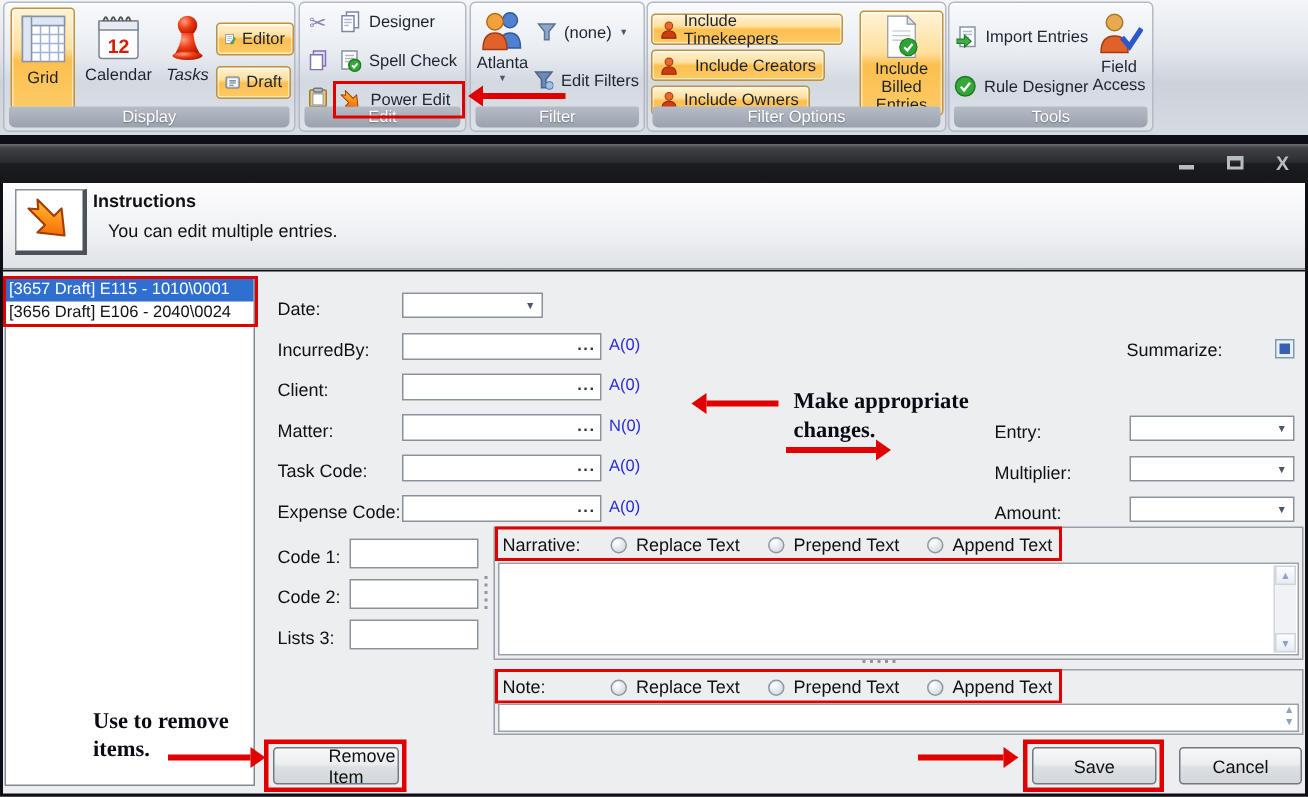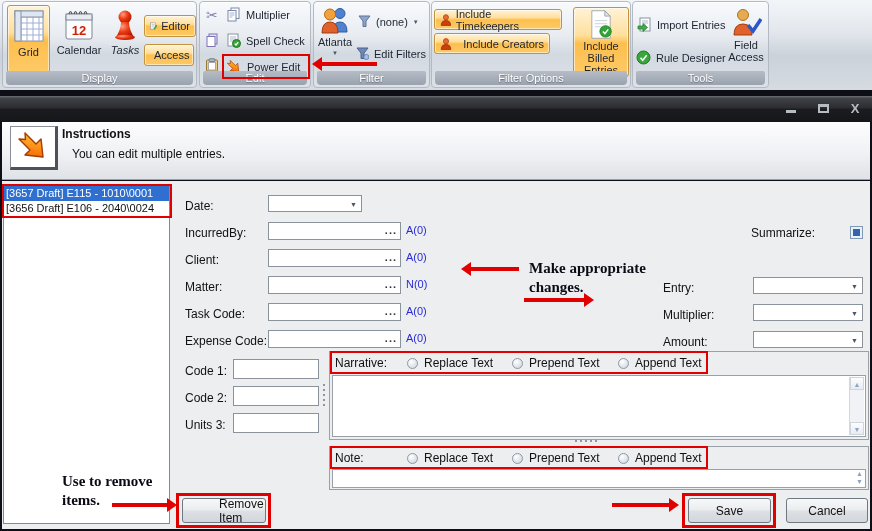--- a/index.html
+++ b/index.html
@@ -162,21 +162,21 @@
           <path d="M7 12 L12 5 L14 6.5 L9 13.5 Z" fill="#3fae49" stroke="#2c7d34" stroke-width=".6"></path>
         </svg>
         <span>Editor</span>
       </div>
       <div class="sbtn orange" style="left:141px;top:42px;width:50px;height:22px;">
         <svg width="14" height="14" viewBox="0 0 14 14">
           <rect x="1" y="2" width="12" height="10" rx="1" fill="#cdd6e4" stroke="#6c7689"></rect>
           <rect x="2.5" y="3.5" width="9" height="7" fill="#fff"></rect>
           <path d="M4 5.5h6M4 7.5h6M4 9.5h4" stroke="#5b6b85" stroke-width="1"></path>
         </svg>
-        <span>Access</span>
+        <span>Draft</span>
       </div>
       <div class="glabel">Display</div>
     </div>
 
     <div class="rgroup g-edit">
       <div class="iconcell scis" style="left:6px;top:6px;">✂</div>
       <div class="iconcell" style="left:5px;top:31px;">
         <svg width="14" height="14" viewBox="0 0 14 14">
             <rect x="4" y="1" width="8" height="10" fill="#e6e0f4" stroke="#7d72b5"></rect>
             <rect x="2" y="3.5" width="8" height="10" fill="#fff" stroke="#7d72b5"></rect>
@@ -188,21 +188,21 @@
             <rect x="4" y="0.8" width="6" height="2.6" rx="1" fill="#b9bec9" stroke="#6f7684"></rect>
             <rect x="3.5" y="4.5" width="7" height="7.5" fill="#fff" stroke="#a8a8a8"></rect>
           </svg>
       </div>
       <div class="erow" style="left:26px;top:5px;">
         <svg width="15" height="15" viewBox="0 0 15 15">
             <rect x="5" y="1" width="8" height="10.5" fill="#fff" stroke="#7b88a8"></rect>
             <rect x="2" y="3.5" width="8" height="10.5" fill="#fff" stroke="#7b88a8"></rect>
             <path d="M3.5 6h5M3.5 8h5M3.5 10h3" stroke="#aab6cc" stroke-width="1"></path>
           </svg>
-        <span>Multiplier</span>
+        <span>Designer</span>
       </div>
       <div class="erow" style="left:26px;top:31px;">
         <svg width="15" height="15" viewBox="0 0 15 15">
             <rect x="2" y="1" width="10" height="12" fill="#fff" stroke="#8892a4"></rect>
             <path d="M4 4h6M4 6h6M4 8h4" stroke="#b0b9c8"></path>
             <circle cx="10.5" cy="10.5" r="4" fill="#35a838" stroke="#1d7a22"></circle>
             <path d="M8.7 10.6 l1.3 1.4 2.3-2.8" stroke="#fff" stroke-width="1.3" fill="none"></path>
           </svg>
         <span>Spell Check</span>
       </div>
@@ -250,20 +250,27 @@
             <path d="M1.2 11.5 q0-5 4.8-5 q4.8 0 4.8 5 z" fill="#cf3c10" stroke="#8f2806" stroke-width=".7"></path>
           </svg>
         <span>Include Timekeepers</span>
       </div>
       <div class="sbtn orange" style="left:2px;top:31px;width:116px;height:21px;justify-content:space-between;">
         <svg width="12" height="12" viewBox="0 0 12 12">
             <circle cx="6" cy="3.2" r="2.6" fill="#e86a30" stroke="#a43c10" stroke-width=".7"></circle>
             <path d="M1.2 11.5 q0-5 4.8-5 q4.8 0 4.8 5 z" fill="#cf3c10" stroke="#8f2806" stroke-width=".7"></path>
           </svg>
         <span>Include Creators</span>
+      </div>
+      <div class="sbtn orange" style="left:2px;top:55px;width:106px;height:20px;">
+        <svg width="12" height="12" viewBox="0 0 12 12">
+            <circle cx="6" cy="3.2" r="2.6" fill="#e86a30" stroke="#a43c10" stroke-width=".7"></circle>
+            <path d="M1.2 11.5 q0-5 4.8-5 q4.8 0 4.8 5 z" fill="#cf3c10" stroke="#8f2806" stroke-width=".7"></path>
+          </svg>
+        <span>Include Owners</span>
       </div>
       <div class="bigbtn orange" style="left:141px;top:5px;width:56px;height:70px;">
         <svg width="30" height="36" viewBox="0 0 32 38" style="margin-top:2px">
           <path d="M4 1 h17 l7 7 v29 h-24 z" fill="#fff" stroke="#8a93a4"></path>
           <path d="M21 1 l7 7 h-7 z" fill="#dfe5ee" stroke="#8a93a4"></path>
           <path d="M8 14h16M8 18h16M8 22h10" stroke="#b9c2d0"></path>
           <circle cx="22" cy="28" r="7.5" fill="#2fa335" stroke="#177a1d"></circle>
           <path d="M18.5 28.2 l2.6 2.8 4.4-5.6" stroke="#fff" stroke-width="2" fill="none"></path>
         </svg>
         <span style="margin-top:1px">Include Billed Entries</span>
@@ -388,21 +395,21 @@
       </div>
 
     <div class="arr left" style="left:469px;top:86px;width:48px;"></div>
     <div class="ann" style="left:527px;top:78px;width:132px;">Make appropriate changes.</div>
     <div class="arr right" style="left:522px;top:117px;width:60px;"></div>
 
     <div class="lbl" style="left:183px;top:183px;">Code 1:</div>
     <div class="tbox" style="left:231px;top:178px;width:86px;height:20px;"></div>
     <div class="lbl" style="left:183px;top:210px;">Code 2:</div>
     <div class="tbox" style="left:231px;top:205px;width:86px;height:20px;"></div>
-    <div class="lbl" style="left:183px;top:237px;">Units 3:</div>
+    <div class="lbl" style="left:183px;top:237px;">Lists 3:</div>
     <div class="tbox" style="left:231px;top:232px;width:86px;height:20px;"></div>
 
     <div class="dotcol" style="left:321px;top:203px;">
         <i></i>
         <i></i>
         <i></i>
         <i></i>
         <i></i>
       </div>
 

